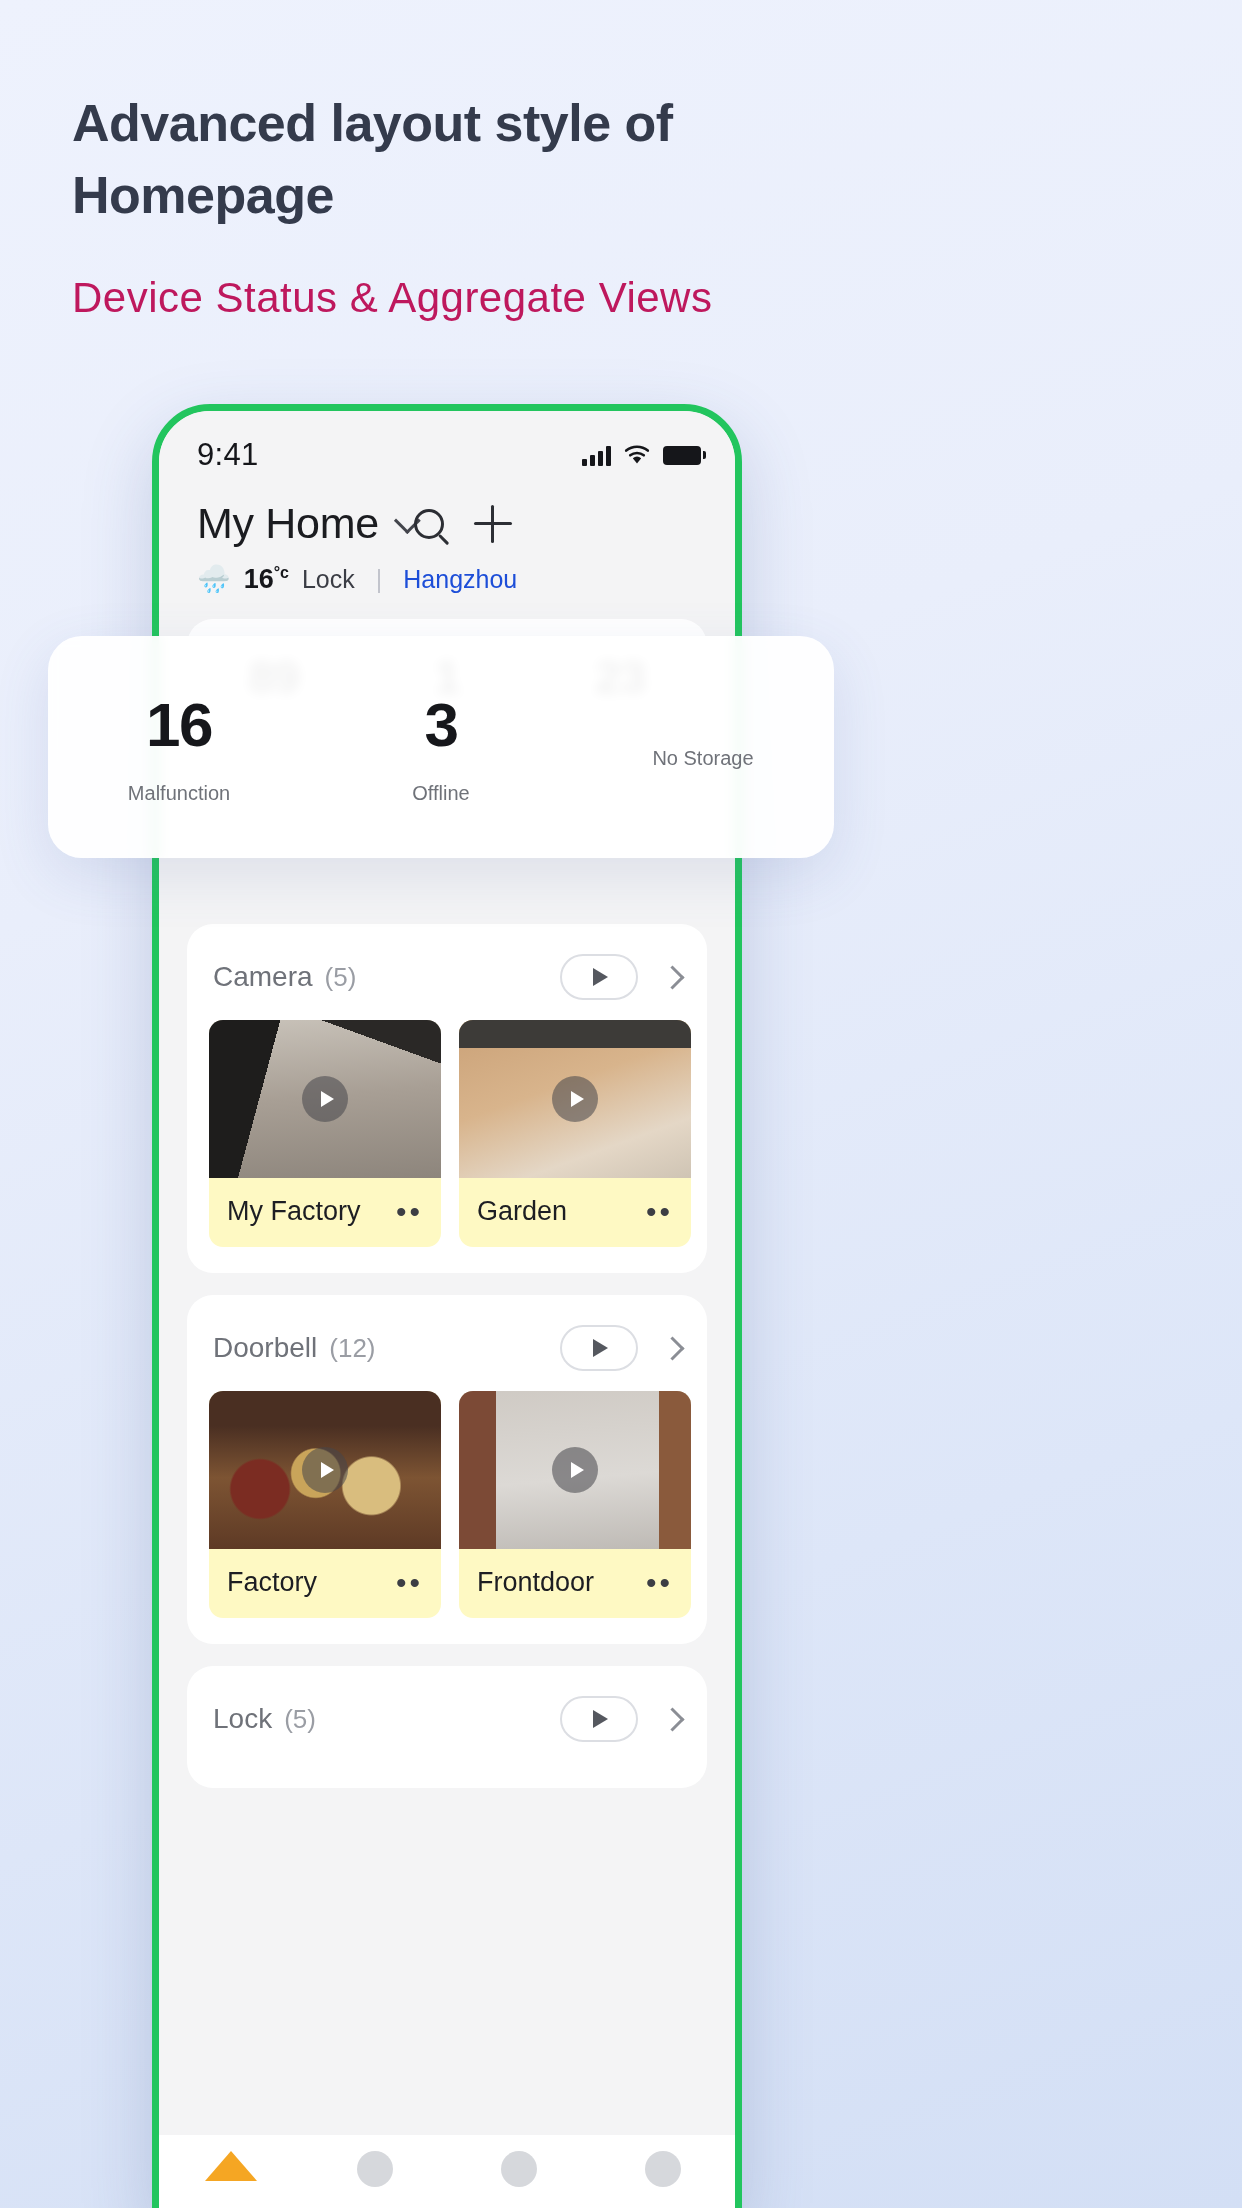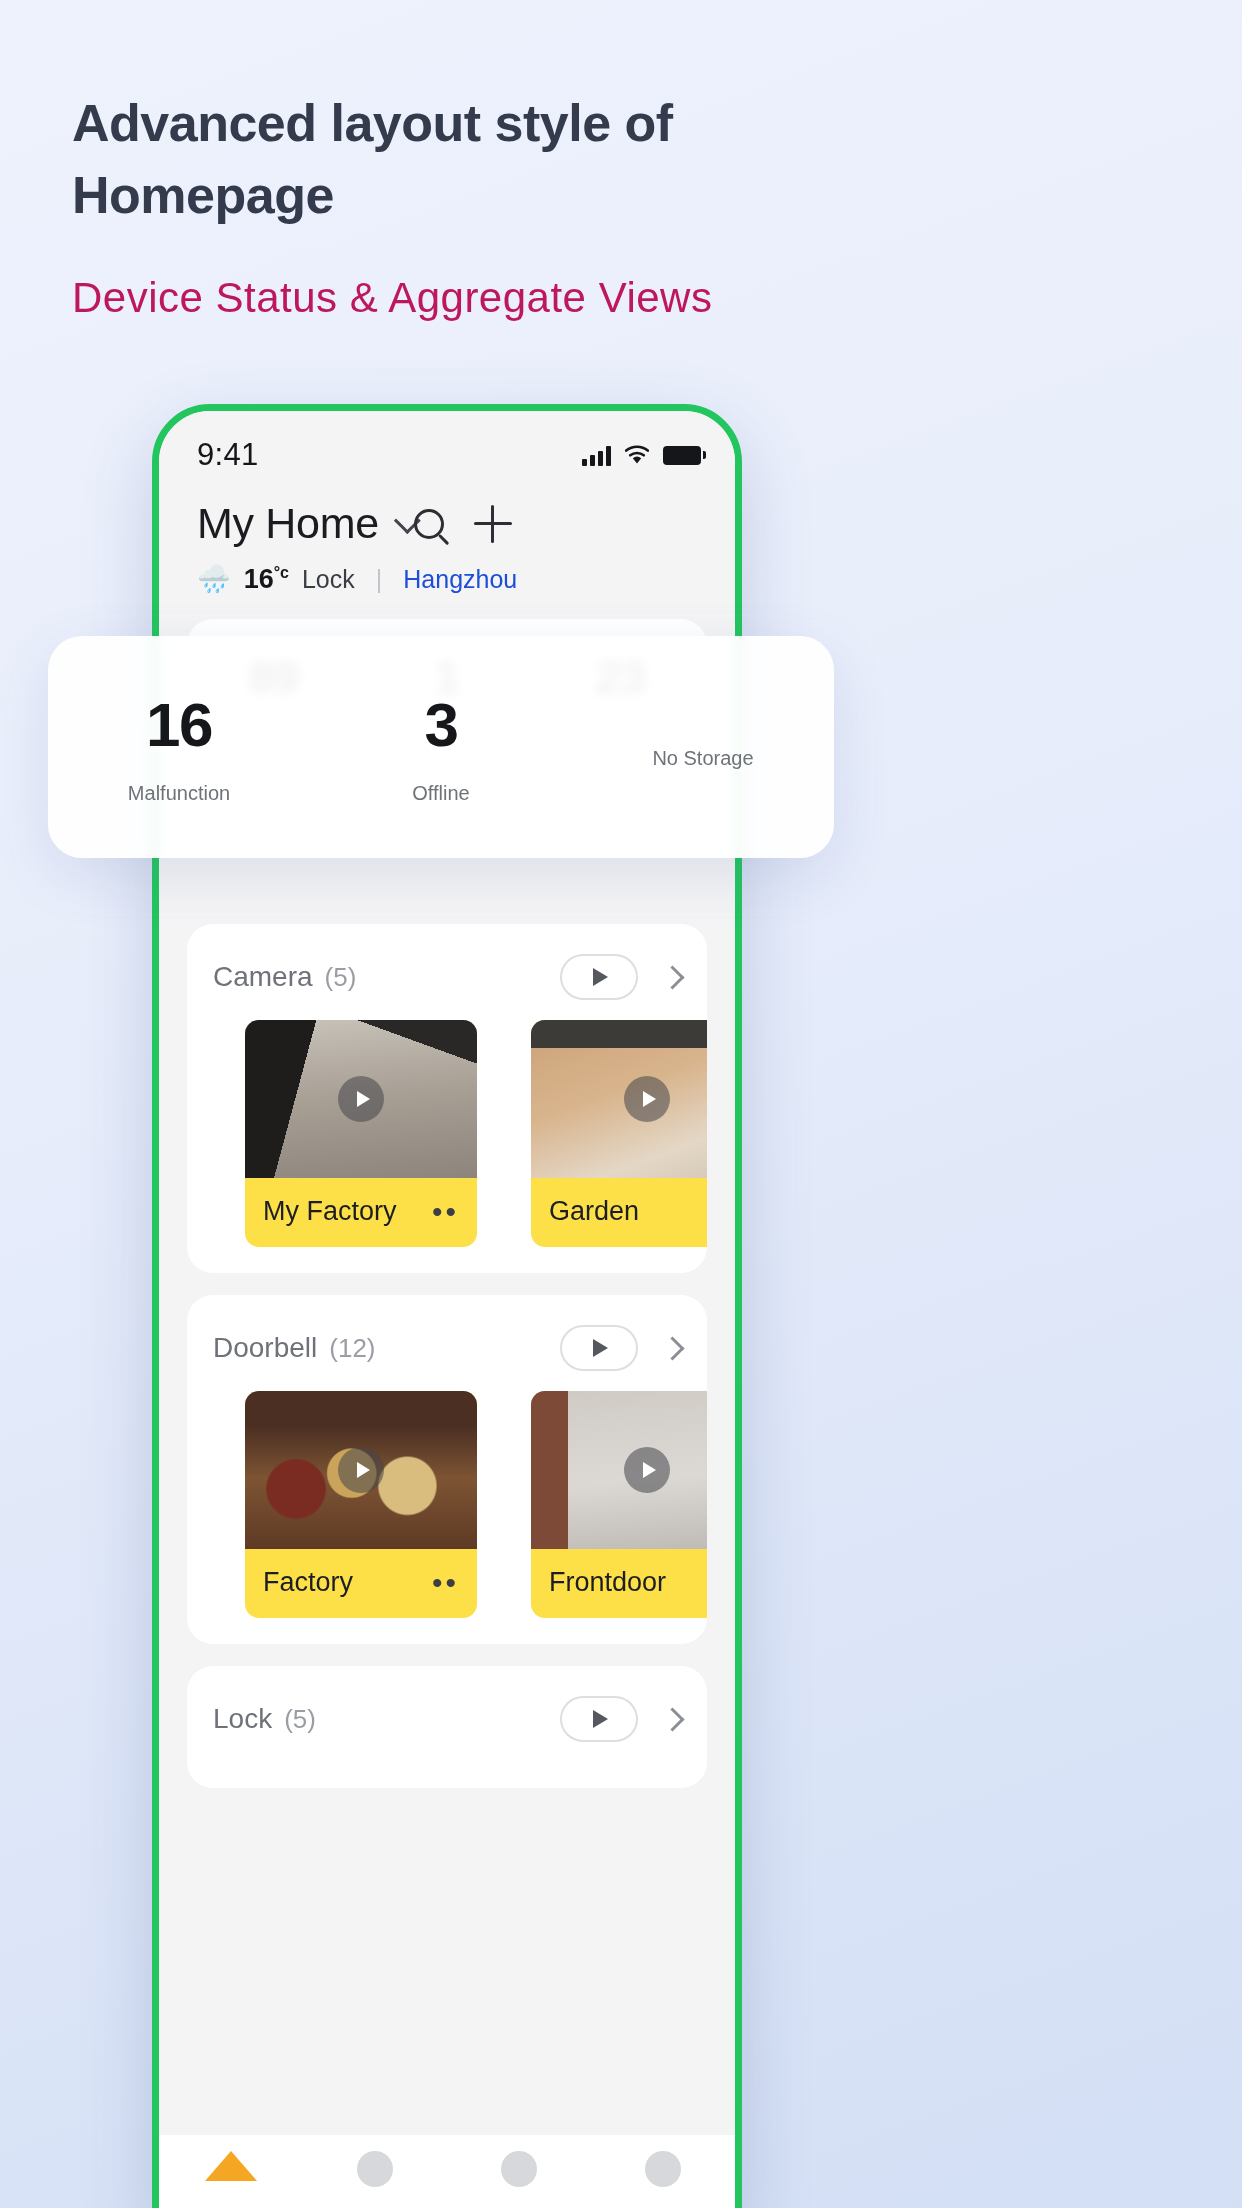--- a/index.html
+++ b/index.html
@@ -95,21 +95,21 @@
   .play-pill { width:78px; height:46px; border:2px solid #dcdee3; border-radius:24px;
                display:flex; align-items:center; justify-content:center; background:#fff; }
   .tri { width:0; height:0; border-left:15px solid #55585f;
          border-top:9px solid transparent; border-bottom:9px solid transparent;
          margin-left:3px; }
   .arrow { width:17px; height:17px; border-right:3.6px solid #8b8e95;
            border-top:3.6px solid #8b8e95; transform:rotate(45deg); }
 
   .tiles { display:flex; gap:18px; padding:0 22px; overflow:hidden; }
   .tile { width:232px; flex:0 0 232px; border-radius:14px; overflow:hidden;
-          background:#fde047;margin-left:36px; }
+          background:#fef9c3; }
   .thumb { height:158px; position:relative; }
   .thumb .pbtn { position:absolute; left:50%; top:50%; transform:translate(-50%,-50%);
         width:46px; height:46px; border-radius:50%; background:rgba(70,70,75,.55);
         display:flex; align-items:center; justify-content:center; }
   .thumb .pbtn i { width:0; height:0; border-left:13px solid #fff;
         border-top:8px solid transparent; border-bottom:8px solid transparent;
         margin-left:4px; display:block; }
   .tile-foot { display:flex; align-items:center; justify-content:space-between;
         padding:18px 18px 20px; }
   .tile-name { font-size:27px; color:#1d1e23; }

